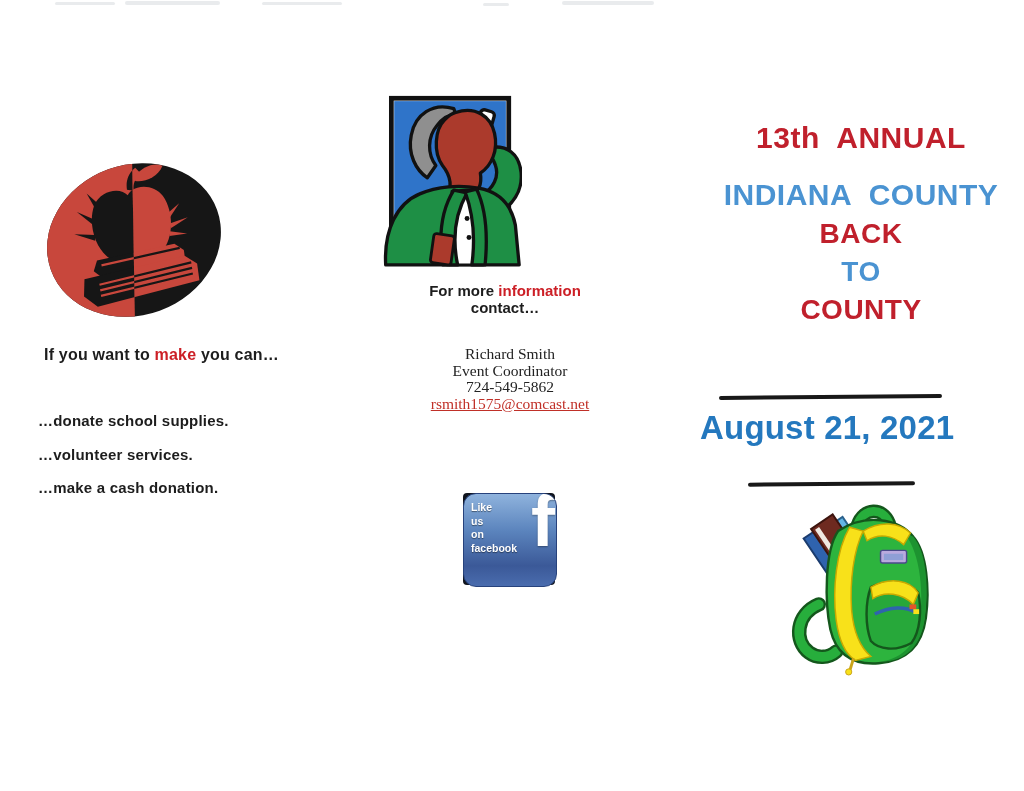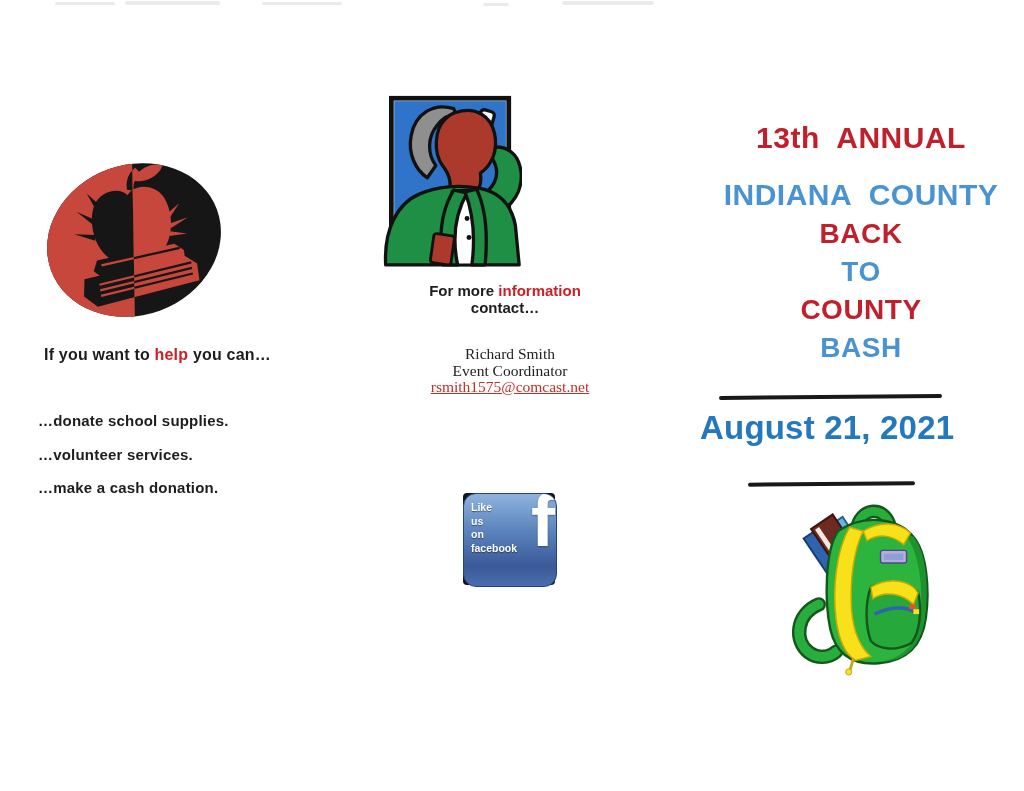--- a/index.html
+++ b/index.html
@@ -90,21 +90,21 @@
           <g clip-path="url(#rightc)" color="#c8473c">
             <use href="#abshapes"></use>
             <use href="#bookstripes" stroke="#161616" stroke-width="2.4"></use>
           </g>
         </g>
       </g>
     </svg>
   </div>
 
   <div class="abs help-line">
-    <span>If you want to </span><span class="hl">help</span><span> you can…</span>
+    <span>If you want to </span><span class="hl">make</span><span> you can…</span>
   </div>
 
   <div class="abs supply-item" style="top:412px;">…donate school supplies.</div>
   <div class="abs supply-item" style="top:446px;">…volunteer services.</div>
   <div class="abs supply-item" style="top:479px;">…make a cash donation.</div>
 
   <div class="abs" style="left:380px;top:92px;width:142px;height:182px;">
     <svg width="142" height="182" viewBox="0 0 150 185">
       <rect x="12" y="3" width="124" height="174" fill="#ffffff" stroke="#111" stroke-width="5"></rect>
       <rect x="15" y="6" width="118" height="139" fill="#2f74c9"></rect>
@@ -130,41 +130,41 @@
     </svg>
   </div>
 
   <div class="abs contact-line">
     <span>For more </span><span class="hl">information</span><span> contact…</span>
   </div>
 
   <div class="abs contact-block">
     <div>Richard Smith</div>
     <div>Event Coordinator</div>
+    <div>724-549-5862</div>
     <div><a>rsmith1575@comcast.net</a></div>
   </div>
 
   <div class="abs fb-outer">
     <div class="fb-inner">
       <div class="fb-lines">
         <span>Like</span>
         <span>us</span>
         <span>on</span>
         <span>facebook</span>
       </div>
       <div class="fb-f">f</div>
     </div>
   </div>
 
   <div class="abs title-line t-red" style="top:121px;font-size:30px;">13th  ANNUAL</div>
   <div class="abs title-line t-red" style="top:218px;font-size:28px;">BACK</div>
   <div class="abs title-line t-blue" style="top:178px;font-size:30px;">INDIANA  COUNTY</div>
   <div class="abs title-line t-blue" style="top:256px;font-size:28px;">TO</div>
   <div class="abs title-line t-red" style="top:294px;font-size:28px;">COUNTY</div>
-  <div class="abs title-line t-blue" style="top:332px;font-size:28px;">BASH</div>
 
   <div class="divider" style="left:719px;top:395px;width:223px;height:4px;transform:rotate(-0.5deg);"></div>
 
   <div class="abs date-line">August 21, 2021</div>
 
   <div class="divider" style="left:748px;top:482px;width:167px;height:4px;transform:rotate(-0.5deg);"></div>
 
   <div class="abs" style="left:786px;top:496px;width:164px;height:184px;">
     <svg width="164" height="184" viewBox="0 0 170 190">
 

